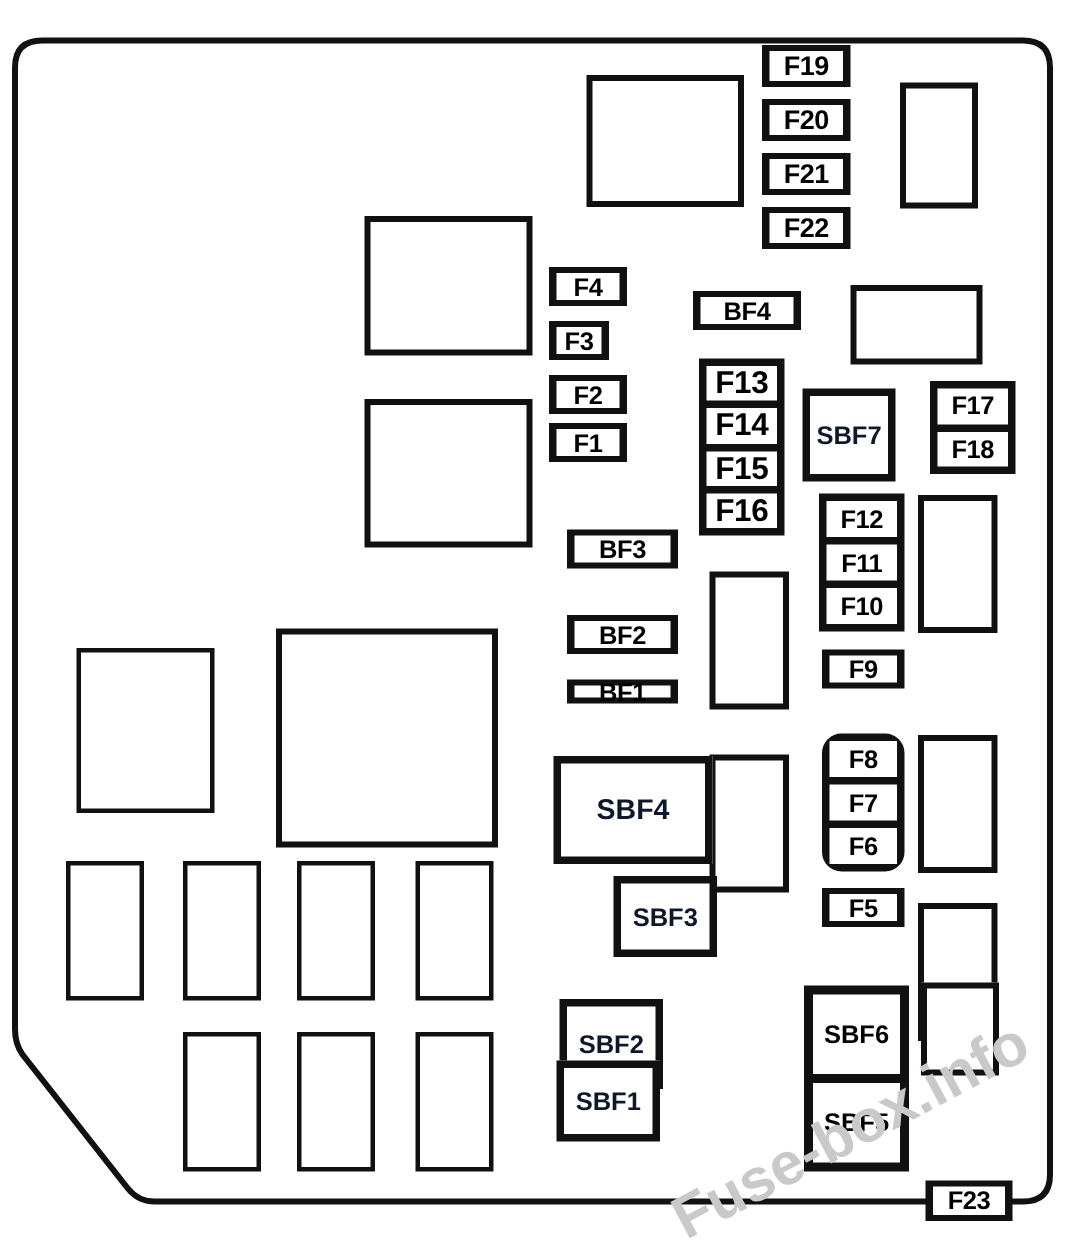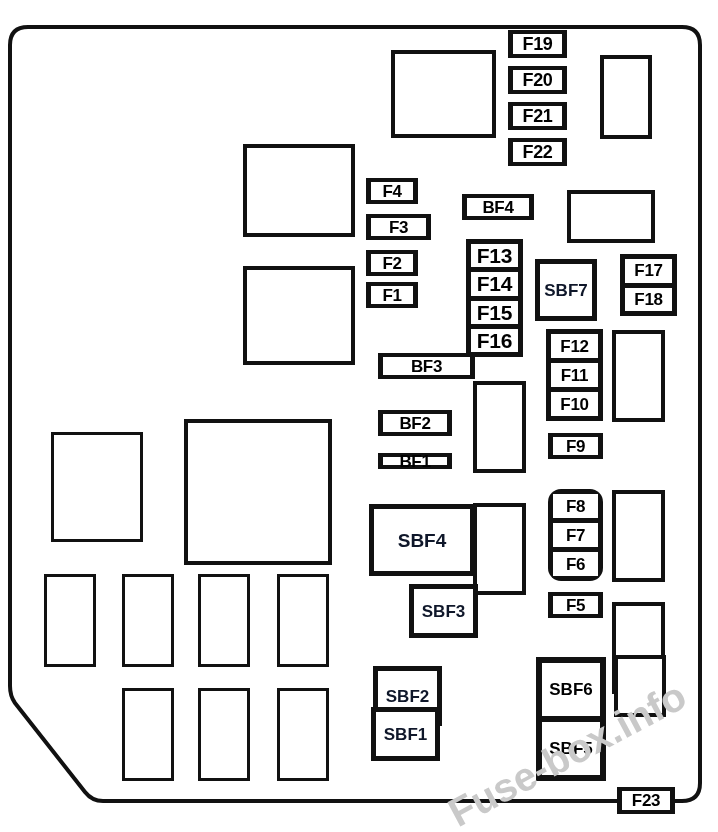--- a/index.html
+++ b/index.html
@@ -178,35 +178,35 @@
   <div class="node fuse" style="left:508px; top:102px; width:59px; height:28px; font-size:18px;">
     <span class="cap">F21</span>
   </div>
   <div class="node fuse" style="left:508px; top:138px; width:59px; height:28px; font-size:18px;">
     <span class="cap">F22</span>
   </div>
 
   <div class="node fuse" style="left:366px; top:178px; width:52px; height:26px; font-size:17px;">
     <span class="cap">F4</span>
   </div>
-  <div class="node fuse" style="left:366px; top:214px; width:65px; height:26px; font-size:17px;text-align:right;">
+  <div class="node fuse" style="left:366px; top:214px; width:40px; height:26px; font-size:17px;text-align:right;">
     <span class="cap">F3</span>
   </div>
   <div class="node fuse" style="left:366px; top:250px; width:52px; height:26px; font-size:17px;">
     <span class="cap">F2</span>
   </div>
   <div class="node fuse" style="left:366px; top:282px; width:52px; height:26px; font-size:17px;">
     <span class="cap">F1</span>
   </div>
 
   <div class="node fuse" style="left:462px; top:194px; width:72px; height:26px; font-size:17px;">
     <span class="cap">BF4</span>
   </div>
 
-  <div class="node fuse" style="left:378px; top:353px; width:97px; height:26px; font-size:17px;">
+  <div class="node fuse" style="left:378px; top:353px; width:74px; height:26px; font-size:17px;">
     <span class="cap">BF3</span>
   </div>
   <div class="node fuse" style="left:378px; top:410px; width:74px; height:26px; font-size:17px;">
     <span class="cap">BF2</span>
   </div>
   <div class="node fuse" style="left:378px; top:453px; width:74px; height:16px; font-size:17px;">
     <span class="cap">BF1</span>
   </div>
 
   <div class="node fuse-group" style="left:466px; top:239px; width:57px; height:118px; font-size:21px;">

